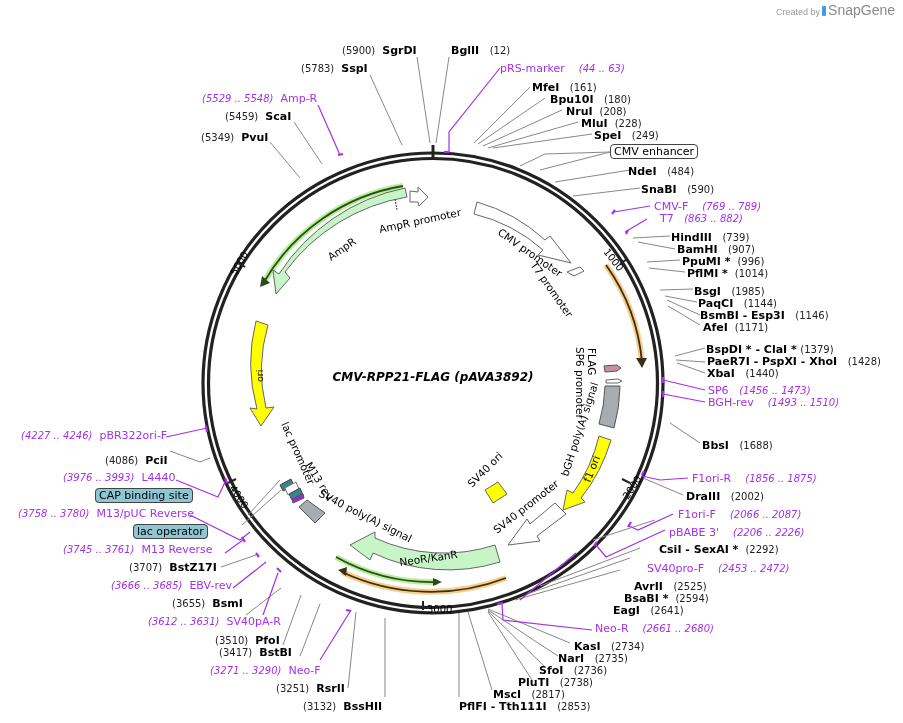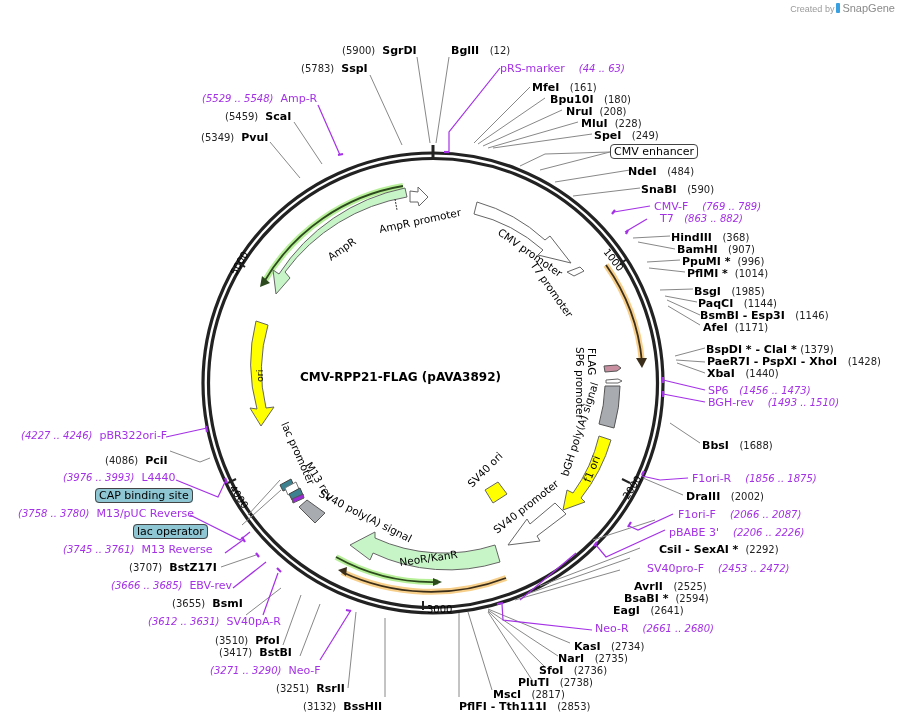--- a/index.html
+++ b/index.html
@@ -1,28 +1,28 @@
 <!DOCTYPE html>
 <html><head>
 <meta charset="utf-8">
 <style>
   html, body { margin:0; padding:0; background:#ffffff; }
   body { width:903px; height:723px; position:relative; overflow:hidden; font-family:"DejaVu Sans", sans-serif; }
   #map { position:absolute; left:0; top:0; }
   .credit { position:absolute; right:8px; top:2px; font-size:9px; color:#9a9a9a; font-family:"Liberation Sans", sans-serif; }
-  .credit .brand { font-size:11px; color:#8a8a8a; }
+  .credit .brand { font-size:14px; color:#8a8a8a; }
   .credit .logo { display:inline-block; width:4px; height:10px; background:#3aa0e0; margin:0 2px 0 2px; vertical-align:-1px; border-radius:1px; }
   .lbl { position:absolute; white-space:nowrap; font-size:11px; line-height:13px; }
   .enz-name { font-weight:bold; color:#000; font-size:11px; }
   .enz-pos { color:#222; font-size:10px;margin-top:8px; }
   .primer { color:#a431e6; font-size:11px; }
   .primer .pos { font-size:10px;font-style:italic; }
   .boxed { border:1px solid #444; border-radius:4px; padding:0 3px; background:#fff; color:#000; font-size:11px; }
   .boxed.teal { background:#8fc6d3; }
-  .title { position:absolute; left:300px; top:370px; width:266px; text-align:left; }
+  .title { position:absolute; left:300px; top:370px; width:266px; text-align:center;font-style:italic; }
   .title .name { font-weight:bold; font-size:12px; color:#000; }
   .title .size { font-size:11px; color:#222; }
 </style>
 </head>
 <body>
 
 <svg id="map" width="903" height="723" viewBox="0 0 903 723">
 
   <g>
     <circle cx="433" cy="383" r="230" fill="none" stroke="#222" stroke-width="3.2"></circle>
@@ -237,21 +237,21 @@
 <div class="lbl" style="left:301px;top:62px"><span class="enz-pos">(5783)</span>&nbsp; <span class="enz-name">SspI</span></div>
 <div class="lbl" style="left:225px;top:110px"><span class="enz-pos">(5459)</span>&nbsp; <span class="enz-name">ScaI</span></div>
 <div class="lbl" style="left:201px;top:131px"><span class="enz-pos">(5349)</span>&nbsp; <span class="enz-name">PvuI</span></div>
 <div class="lbl" style="left:532px;top:81px"><span class="enz-name">MfeI</span>&nbsp;&nbsp; <span class="enz-pos">(161)</span></div>
 <div class="lbl" style="left:550px;top:93px"><span class="enz-name">Bpu10I</span>&nbsp;&nbsp; <span class="enz-pos">(180)</span></div>
 <div class="lbl" style="left:566px;top:105px"><span class="enz-name">NruI</span>&nbsp; <span class="enz-pos">(208)</span></div>
 <div class="lbl" style="left:581px;top:117px"><span class="enz-name">MluI</span>&nbsp; <span class="enz-pos">(228)</span></div>
 <div class="lbl" style="left:594px;top:129px"><span class="enz-name">SpeI</span>&nbsp;&nbsp; <span class="enz-pos">(249)</span></div>
 <div class="lbl" style="left:628px;top:165px"><span class="enz-name">NdeI</span>&nbsp;&nbsp; <span class="enz-pos">(484)</span></div>
 <div class="lbl" style="left:641px;top:183px"><span class="enz-name">SnaBI</span>&nbsp;&nbsp; <span class="enz-pos">(590)</span></div>
-<div class="lbl" style="left:671px;top:231px"><span class="enz-name">HindIII</span>&nbsp;&nbsp; <span class="enz-pos">(368)</span></div>
+<div class="lbl" style="left:671px;top:231px"><span class="enz-name">HindIII</span>&nbsp;&nbsp; <span class="enz-pos">(739)</span></div>
 <div class="lbl" style="left:677px;top:243px"><span class="enz-name">BamHI</span>&nbsp;&nbsp; <span class="enz-pos">(907)</span></div>
 <div class="lbl" style="left:682px;top:255px"><span class="enz-name">PpuMI *</span>&nbsp; <span class="enz-pos">(996)</span></div>
 <div class="lbl" style="left:687px;top:267px"><span class="enz-name">PflMI *</span>&nbsp; <span class="enz-pos">(1014)</span></div>
 <div class="lbl" style="left:694px;top:285px"><span class="enz-name">BsgI</span>&nbsp;&nbsp; <span class="enz-pos">(1985)</span></div>
 <div class="lbl" style="left:698px;top:297px"><span class="enz-name">PaqCI</span>&nbsp;&nbsp; <span class="enz-pos">(1144)</span></div>
 <div class="lbl" style="left:700px;top:309px"><span class="enz-name">BsmBI   - Esp3I</span>&nbsp;&nbsp; <span class="enz-pos">(1146)</span></div>
 <div class="lbl" style="left:703px;top:321px"><span class="enz-name">AfeI</span>&nbsp; <span class="enz-pos">(1171)</span></div>
 <div class="lbl" style="left:706px;top:343px"><span class="enz-name">BspDI * - ClaI *</span> <span class="enz-pos">(1379)</span></div>
 <div class="lbl" style="left:707px;top:355px"><span class="enz-name">PaeR7I   - PspXI   - XhoI</span>&nbsp;&nbsp; <span class="enz-pos">(1428)</span></div>
 <div class="lbl" style="left:707px;top:367px"><span class="enz-name">XbaI</span>&nbsp;&nbsp; <span class="enz-pos">(1440)</span></div>

